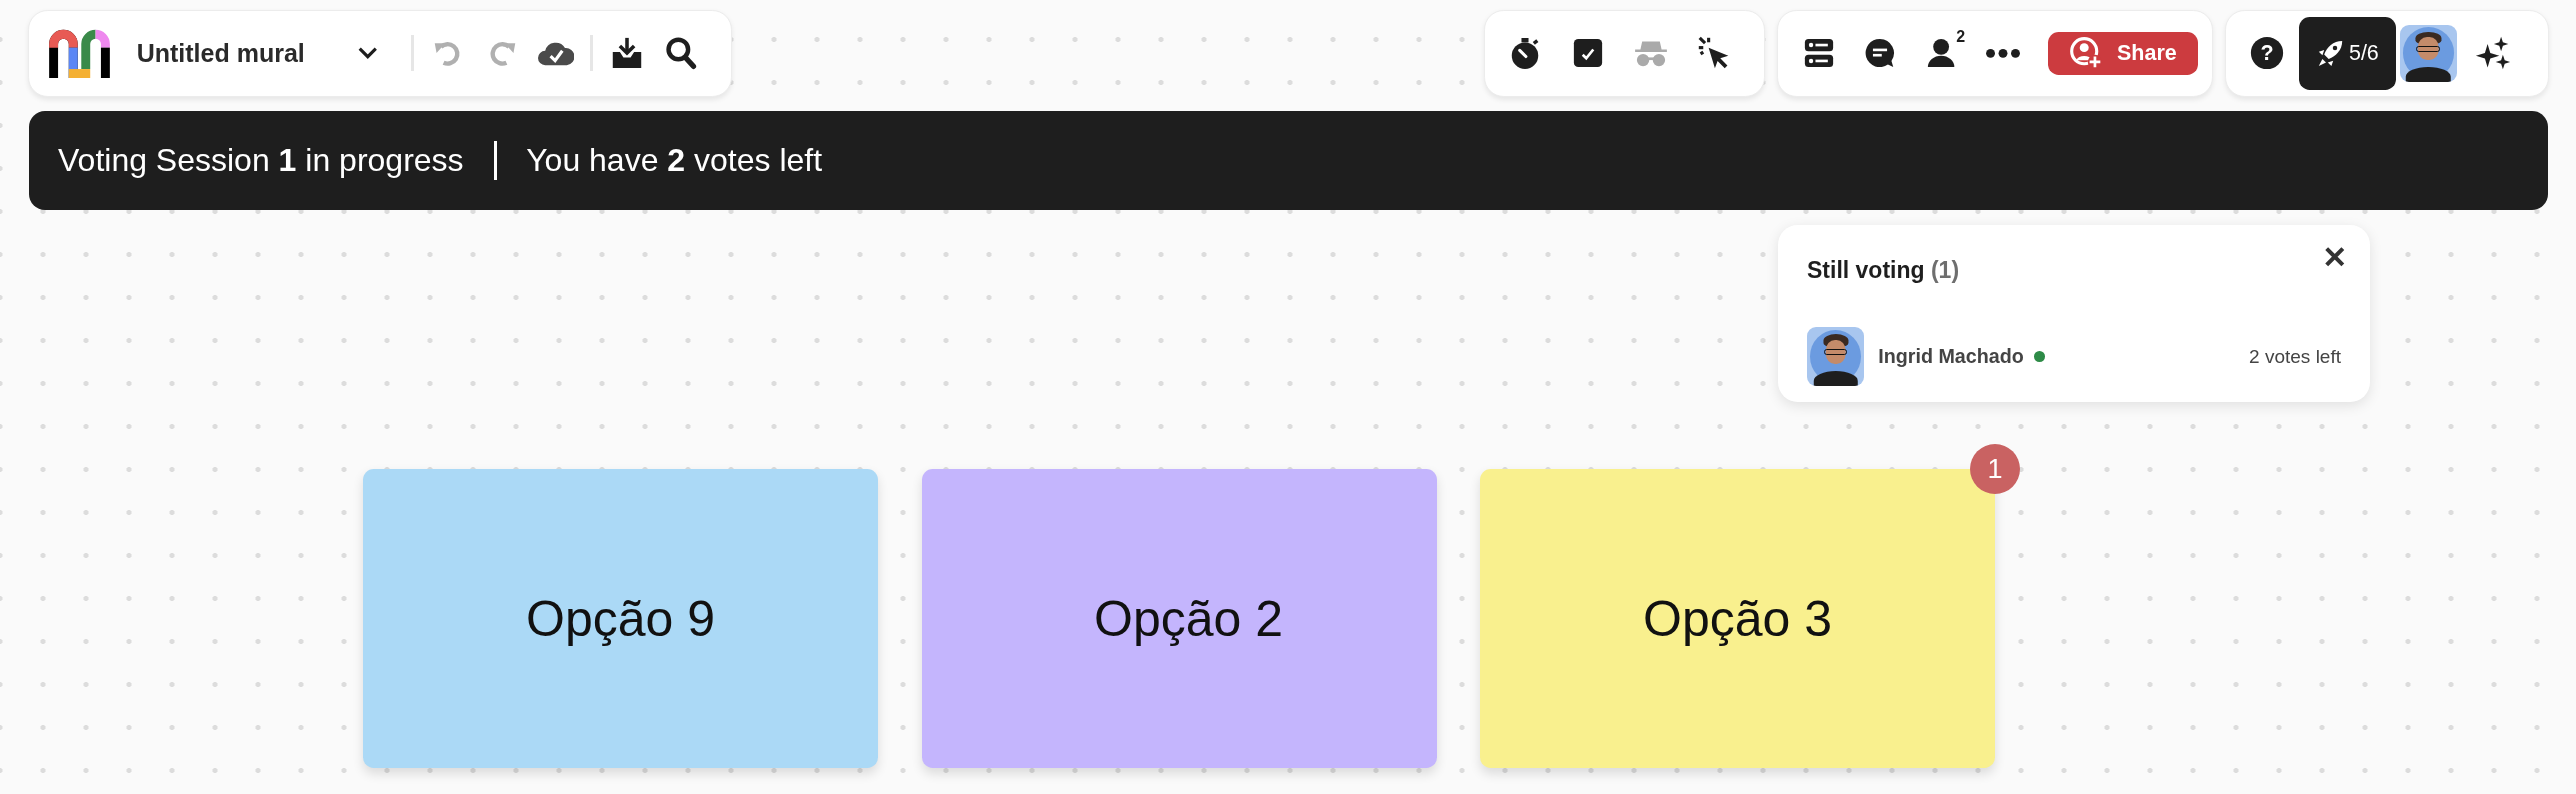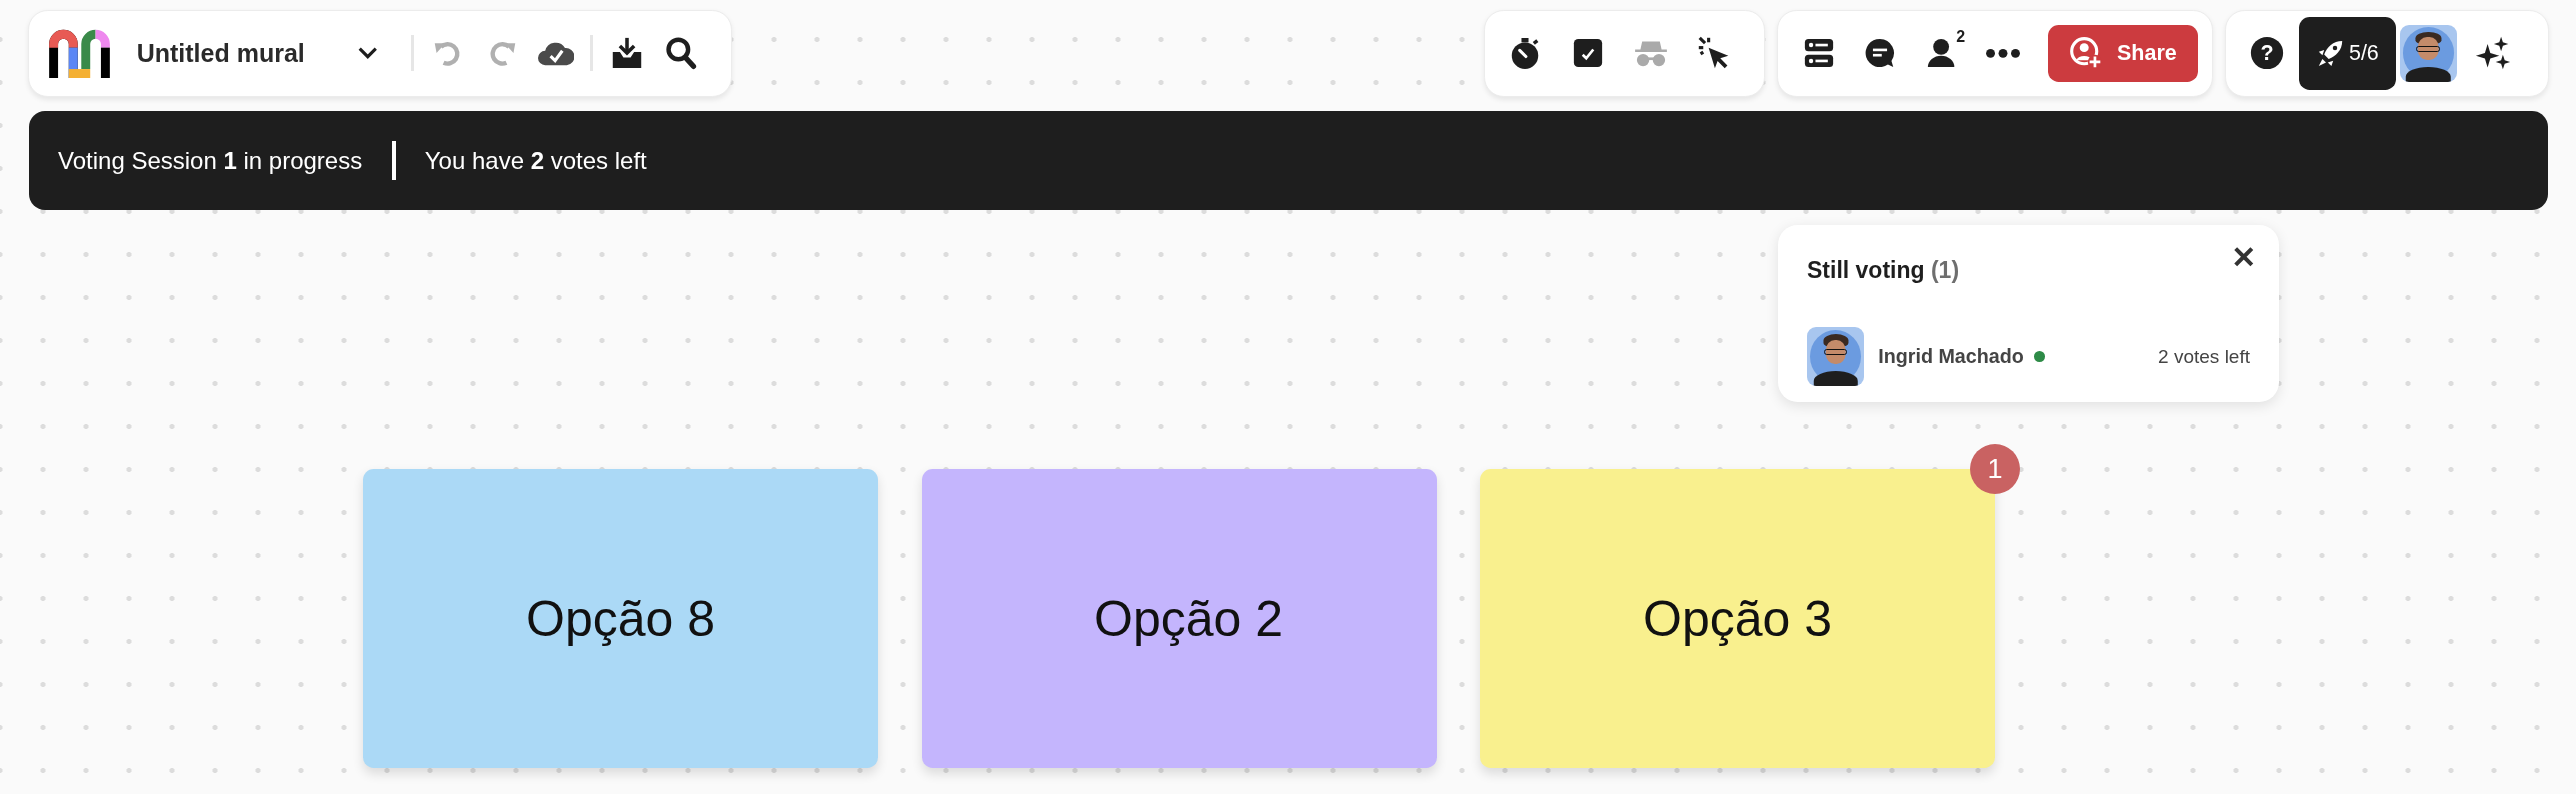--- a/index.html
+++ b/index.html
@@ -37,21 +37,21 @@
   .title-chevron { margin-left: 36px; margin-right: 9px; }
 
   #pill-tools { left: 1484px; top: 9.8px; width: 281px; height: 87px; padding-left: 12.5px; gap: 9px; }
   #pill-collab { left: 1777px; top: 9.8px; width: 436px; height: 87px; padding-left: 14.3px; gap: 7.2px; }
   #pill-right { left: 2225px; top: 9.8px; width: 324px; height: 87px; padding-left: 19.7px; }
 
   .badge-sup { position: absolute; top: 1.8px; right: 3.6px; font-size: 16px; font-weight: bold; color: #1e1e1e; }
 
   .share-btn {
     margin-left: 10.7px;
-    width: 150px; height: 57px;
+    width: 150px; height: 43px;
     background: #cc3b3f; color: #fff;
     border-radius: 10.7px;
     display: flex; align-items: center; justify-content: center; gap: 14.3px;
     font-size: 21.5px; font-weight: bold; cursor: pointer;
   }
   .progress-btn {
     width: 97px; height: 73px; margin-left: 10.7px;
     background: #1e1e1e; color: #fff; border-radius: 10.7px;
     display: flex; align-items: center; justify-content: center; gap: 5px;
     font-size: 21.5px; font-weight: normal; cursor: pointer;
@@ -65,41 +65,41 @@
   .avatar-hair { position: absolute; left: 50%; top: 12%; width: 44%; height: 22%; transform: translateX(-50%); border-radius: 50% 50% 30% 30%; background: #3a2a22; }
   .avatar-glasses { position: absolute; left: 50%; top: 38%; width: 42%; height: 9%; transform: translateX(-50%); border: 1.8px solid #111; border-radius: 2.7px; }
   .avatar-body { position: absolute; left: 50%; bottom: -8%; width: 78%; height: 34%; transform: translateX(-50%); border-radius: 50% 50% 0 0; background: #1e1e1e; }
 
   
   #voting-bar {
     position: absolute; left: 29px; top: 111px; width: 2519px; height: 99px;
     background: #1e1e1e; border-radius: 16px;
     display: flex; align-items: center;
   }
-  .vb-text { color: #fff; font-size: 24px; white-space: nowrap; }
+  .vb-text { color: #fff; font-size: 32px; white-space: nowrap; }
   .vb-text b { font-weight: bold; }
   #vb-session { margin-left: 29px; }
   .vb-divider { width: 3.6px; height: 39px; background: #fff; margin: 0 29px 0 30px; }
   .vb-dropdown {
     position: absolute; left: 1870px; top: 14.3px; width: 380px; height: 71px;
     background: #fff; border-radius: 10.7px;
     display: flex; align-items: center; padding-left: 10.7px;
     font-size: 24px; font-weight: bold; color: #555; cursor: pointer;
   }
   .vb-dropdown .caret { margin-left: 25px; width: 0; height: 0; border-left: 11.6px solid transparent; border-right: 11.6px solid transparent; border-top: 12.5px solid #555; }
   .vb-end {
     position: absolute; left: 2279px; top: 21.5px; width: 225px; height: 56px;
     background: #fff; border: 1.8px solid #e8e8e8; border-radius: 10.7px;
     display: flex; align-items: center; justify-content: center;
     font-size: 20.6px; font-weight: bold; color: #1e1e1e; cursor: pointer;
   }
 
   
   #popover {
-    position: absolute; left: 1778px; top: 225px; width: 501px; height: 177px;
+    position: absolute; left: 1778px; top: 225px; width: 592px; height: 177px;
     background: #fff; border-radius: 19.7px;
     box-shadow: 0 3.6px 12.5px rgba(0,0,0,0.10);
   }
   .pop-title { position: absolute; left: 29px; top: 32px; font-size: 23px; font-weight: bold; color: #1e1e1e; }
   .pop-title .count { color: #6e6e6e; }
   .pop-close { position: absolute; right: 19.7px; top: 16px; width: 32px; height: 32px; cursor: pointer; display:flex; align-items:center; justify-content:center; }
   .pop-row { position: absolute; left: 29px; right: 29px; top: 102px; height: 59px; display: flex; align-items: center; }
   .pop-avatar { width: 57px; height: 59px; border-radius: 9px; background: #a8c6ef; overflow: hidden; position: relative; }
   .pop-name { margin-left: 14.3px; font-size: 19.7px; font-weight: bold; color: #444; }
   .online-dot { width: 10.7px; height: 10.7px; border-radius: 50%; background: #2e8b47; margin-left: 10.7px; }
@@ -309,21 +309,21 @@
         <div class="avatar-face"></div>
         <div class="avatar-glasses"></div>
     </div>
     <span class="pop-name">Ingrid Machado</span>
     <span class="online-dot"></span>
     <span class="pop-votes">2 votes left</span>
   </div>
 </div>
 
 <div class="sticky" id="sticky-1">
-    <span>Opção 8</span>
+    <span>Opção 9</span>
   </div>
 <div class="sticky" id="sticky-2">
     <span>Opção 2</span>
   </div>
 <div class="sticky" id="sticky-3">
     <span>Opção 3</span>
   </div>
 <div class="vote-badge">1</div>
 
 

